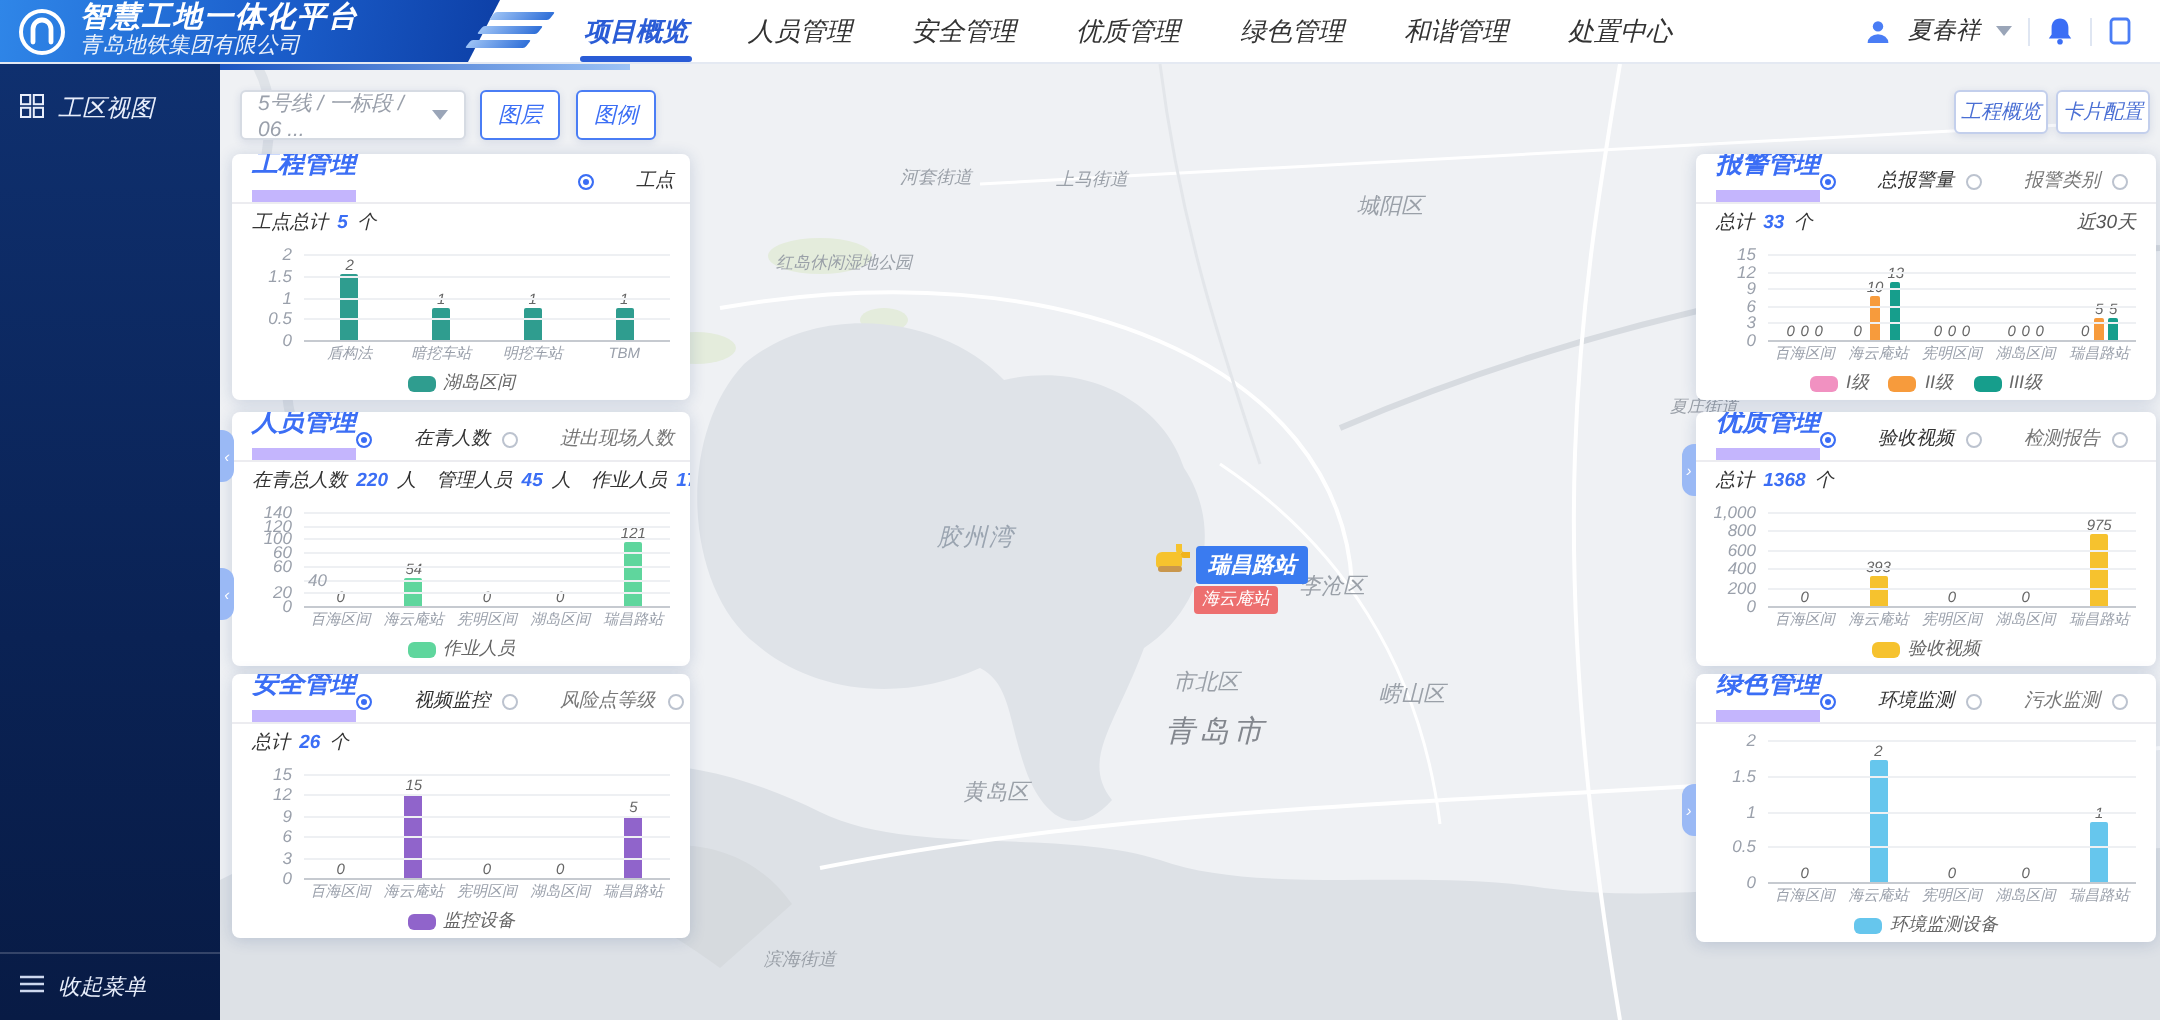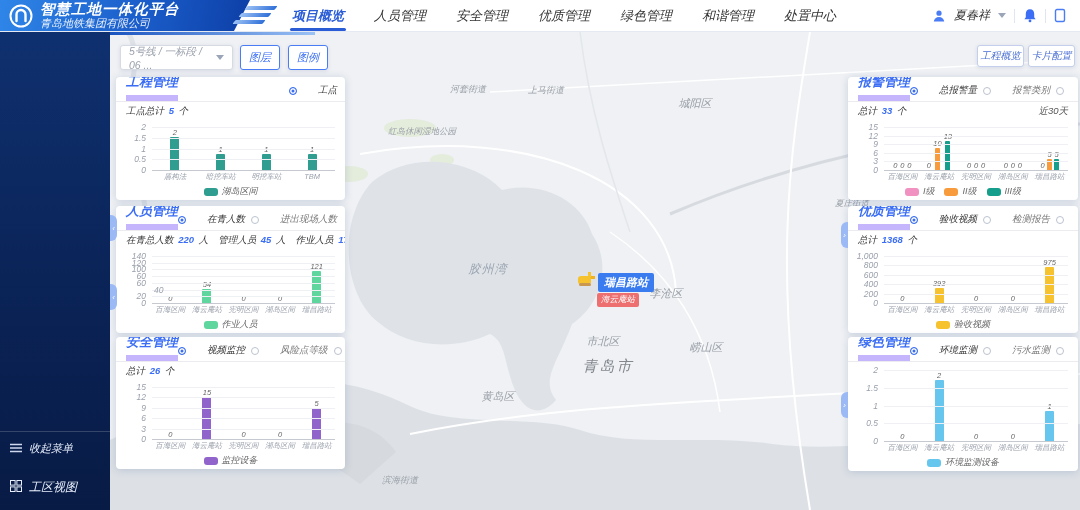--- a/index.html
+++ b/index.html
@@ -181,38 +181,38 @@
       <span class="hdr-icon">
         <svg width="12" height="15" viewBox="0 0 12 15">
           <rect x="1.5" y="1.5" width="9" height="12" rx="1.5" fill="none" stroke="#4a7df5" stroke-width="1.4"></rect>
         </svg>
       </span>
     </div>
   </div>
   <div id="header-strip"></div>
 
   <div id="sidebar">
-    <div class="side-item side-bottom">
-      <span>
-        <svg width="12" height="10" viewBox="0 0 12 10">
-          <path d="M0 1.5 H12 M0 5 H12 M0 8.5 H12" stroke="#cdd8ef" stroke-width="1.3"></path>
-        </svg>
-      </span>
-      <span>收起菜单</span>
-    </div>
     <div class="side-item">
       <span>
         <svg width="12" height="12" viewBox="0 0 12 12">
           <rect x="0.5" y="0.5" width="4.6" height="4.6" fill="none" stroke="#e8eefb" stroke-width="1"></rect>
           <rect x="6.9" y="0.5" width="4.6" height="4.6" fill="none" stroke="#e8eefb" stroke-width="1"></rect>
           <rect x="0.5" y="6.9" width="4.6" height="4.6" fill="none" stroke="#e8eefb" stroke-width="1"></rect>
           <rect x="6.9" y="6.9" width="4.6" height="4.6" fill="none" stroke="#e8eefb" stroke-width="1"></rect>
         </svg>
       </span>
       <span>工区视图</span>
+    </div>
+    <div class="side-item side-bottom">
+      <span>
+        <svg width="12" height="10" viewBox="0 0 12 10">
+          <path d="M0 1.5 H12 M0 5 H12 M0 8.5 H12" stroke="#cdd8ef" stroke-width="1.3"></path>
+        </svg>
+      </span>
+      <span>收起菜单</span>
     </div>
   </div>
 
   <div id="map">
     <svg width="970" height="478" viewBox="0 0 970 478">
       <rect width="970" height="478" fill="#eff1f4"></rect>
 
       <path d="M18 0 C38 35 6 65 30 100 C52 132 18 160 44 192 C58 210 52 225 40 238" fill="none" stroke="#dfe3e8" stroke-width="5"></path>
 
       <ellipse cx="300" cy="96" rx="26" ry="9" fill="#e4ecdc"></ellipse>

